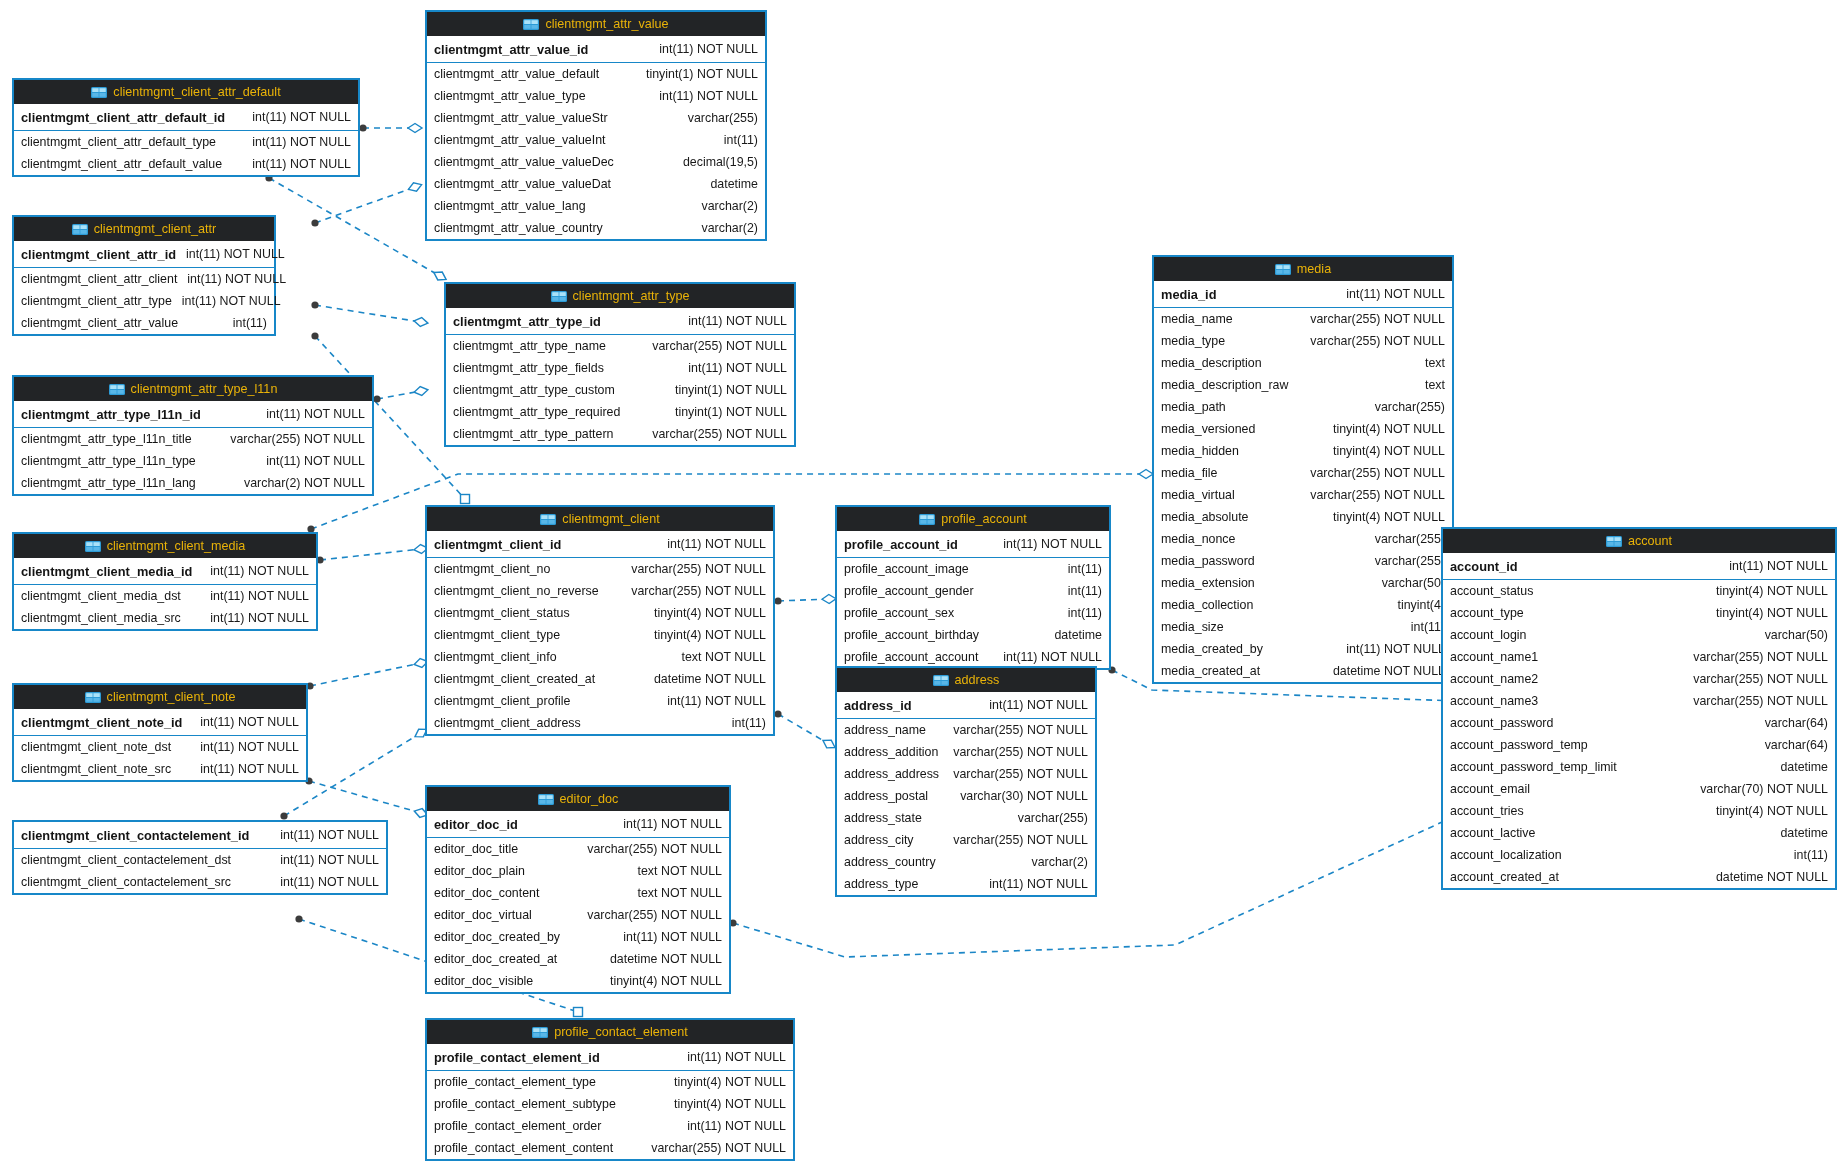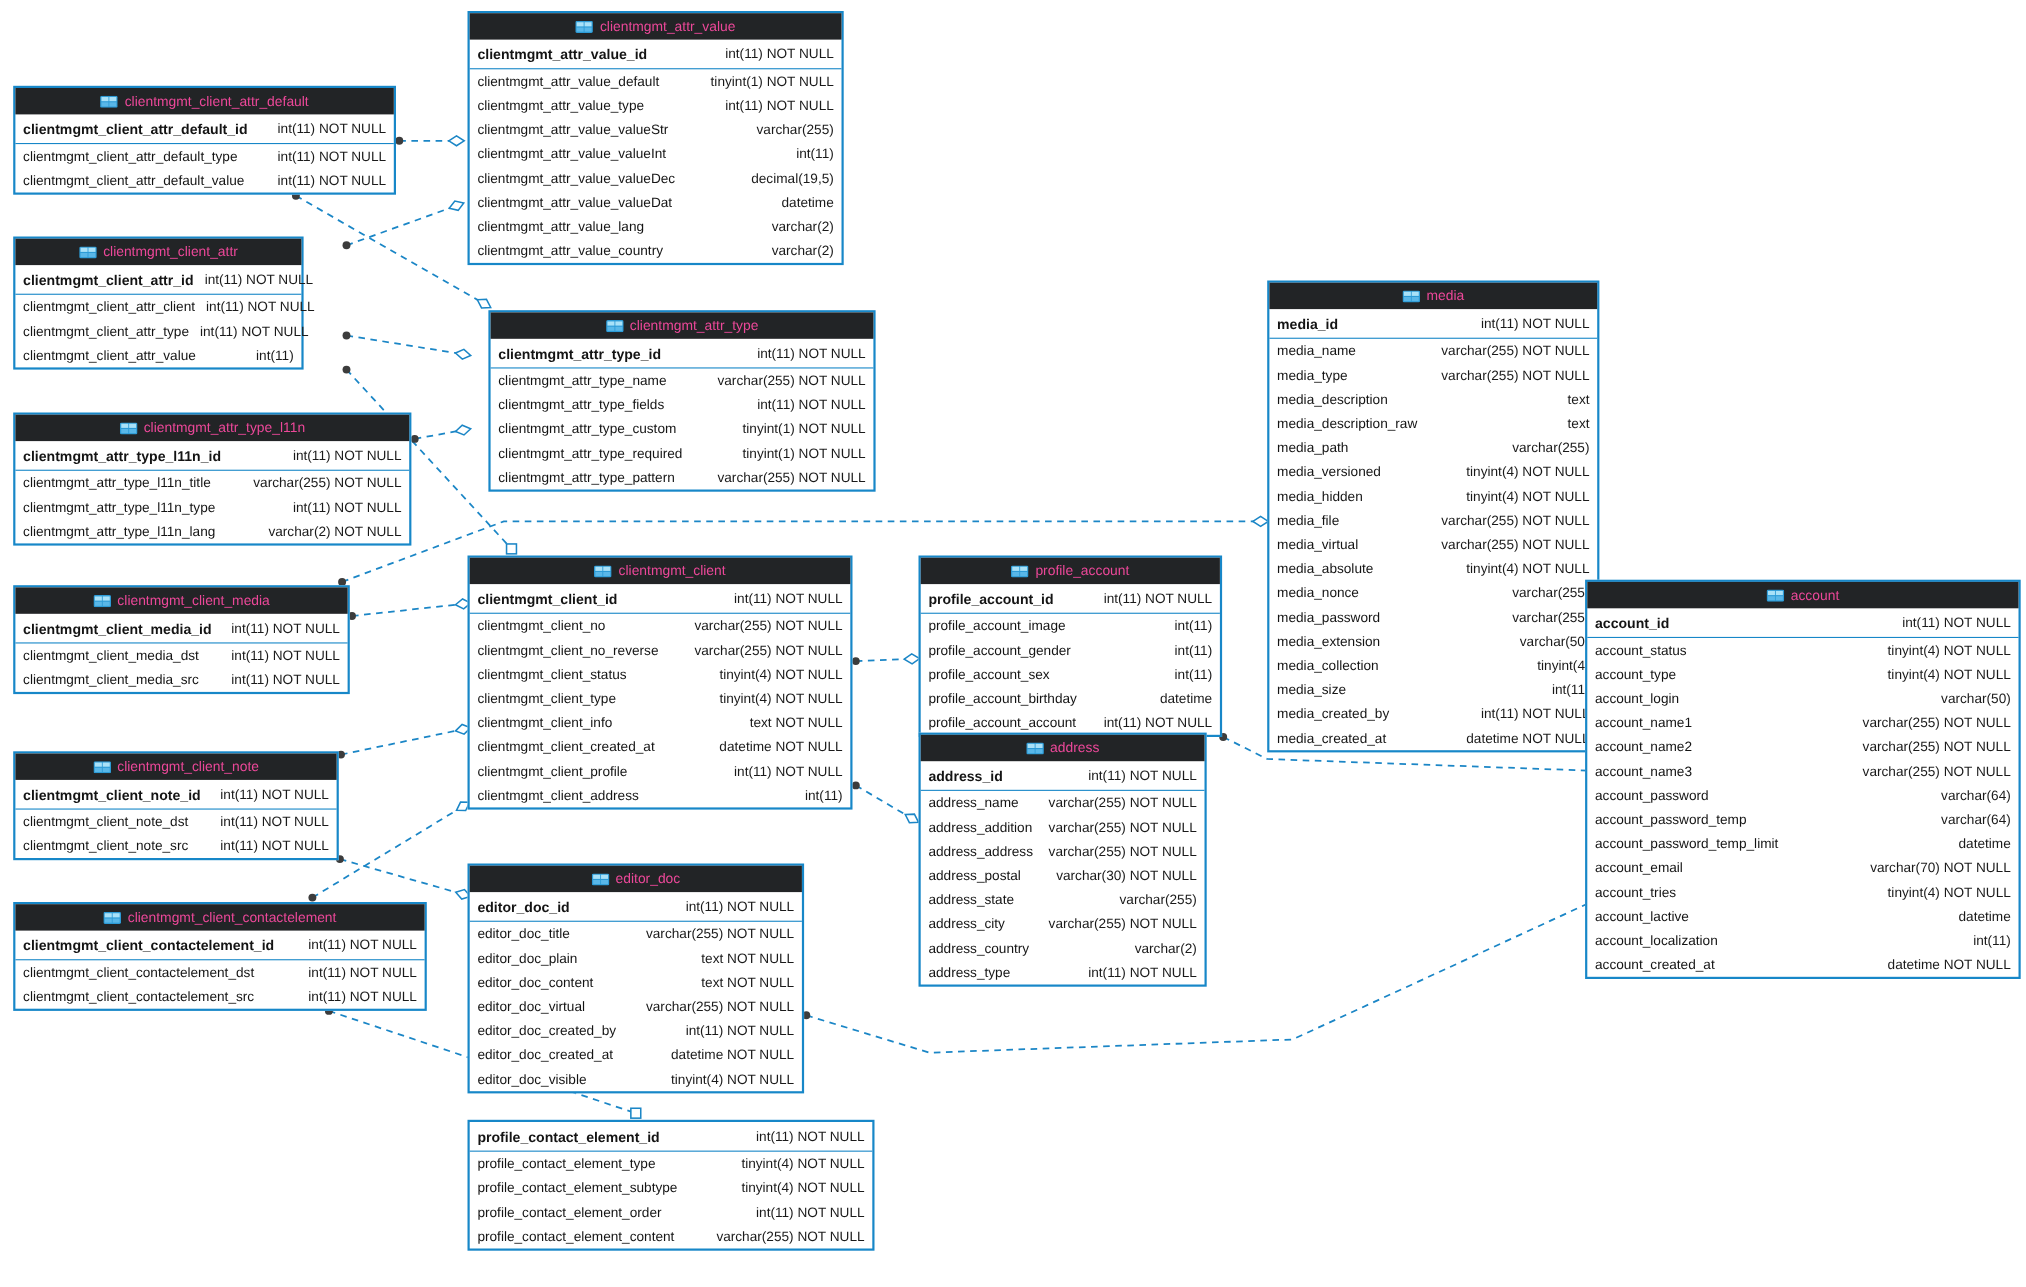--- a/index.html
+++ b/index.html
@@ -4,21 +4,21 @@
 <style>
   html,body{margin:0;padding:0;background:#fff;}
   #canvas{position:relative;width:1842px;height:1170px;background:#ffffff;overflow:hidden;
           font-family:"Liberation Sans","DejaVu Sans",sans-serif;}
   #rel-layer{position:absolute;left:0;top:0;width:1842px;height:1170px;}
   .rel{fill:none;stroke:#1b86c6;stroke-width:1.6;stroke-dasharray:6 5;}
   .dot{fill:#3c3c3c;}
   .marker{fill:#ffffff;stroke:#1b86c6;stroke-width:1.4;}
   .tbl{position:absolute;border:2px solid #1787c8;background:#fff;box-sizing:border-box;
        font-size:12.4px;color:#141414;}
-  .th{height:24px;background:#222426;color:#ec4899;display:flex;align-items:center;
+  .th{height:24px;background:#222426;color:#eab308;display:flex;align-items:center;
       justify-content:center;gap:6px;font-size:12.6px;}
   .th svg{flex:0 0 auto;}
   .prow{display:flex;justify-content:space-between;align-items:center;gap:10px;
         padding:0 7px;white-space:nowrap;}
   .pk{height:26px;border-bottom:1px solid #1787c8;}
   .pk .fname{font-weight:bold;font-size:12.8px;}
   .row{height:22px;}
   .ftype{text-align:right;color:#1a1a1a;}
 </style>
 </head>
@@ -249,30 +249,20 @@
       <div class="prow row">
         <span class="fname">clientmgmt_client_note_dst</span>
         <span class="ftype">int(11) NOT NULL</span>
       </div>
       <div class="prow row">
         <span class="fname">clientmgmt_client_note_src</span>
         <span class="ftype">int(11) NOT NULL</span>
       </div>
     </div>
     <div class="tbl" style="left: 12px; top: 820px; width: 376px;">
-      <div class="th">
-        <svg width="16" height="11" viewBox="0 0 16 11">
-          <rect x="0" y="0" width="16" height="11" rx="1.5" fill="#2d9bd6"></rect>
-          <rect x="1.2" y="1.2" width="6.4" height="3.8" fill="#a9e1f8"></rect>
-          <rect x="8.4" y="1.2" width="6.4" height="3.8" fill="#a9e1f8"></rect>
-          <rect x="1.2" y="6" width="6.4" height="3.8" fill="#59b7e8"></rect>
-          <rect x="8.4" y="6" width="6.4" height="3.8" fill="#59b7e8"></rect>
-        </svg>
-        <span>clientmgmt_client_contactelement</span>
-      </div>
       <div class="prow pk">
         <span class="fname">clientmgmt_client_contactelement_id</span>
         <span class="ftype">int(11) NOT NULL</span>
       </div>
       <div class="prow row">
         <span class="fname">clientmgmt_client_contactelement_dst</span>
         <span class="ftype">int(11) NOT NULL</span>
       </div>
       <div class="prow row">
         <span class="fname">clientmgmt_client_contactelement_src</span>
@@ -401,20 +391,30 @@
       <div class="prow row">
         <span class="fname">editor_doc_created_at</span>
         <span class="ftype">datetime NOT NULL</span>
       </div>
       <div class="prow row">
         <span class="fname">editor_doc_visible</span>
         <span class="ftype">tinyint(4) NOT NULL</span>
       </div>
     </div>
     <div class="tbl" style="left: 425px; top: 1018px; width: 370px;">
+      <div class="th">
+        <svg width="16" height="11" viewBox="0 0 16 11">
+          <rect x="0" y="0" width="16" height="11" rx="1.5" fill="#2d9bd6"></rect>
+          <rect x="1.2" y="1.2" width="6.4" height="3.8" fill="#a9e1f8"></rect>
+          <rect x="8.4" y="1.2" width="6.4" height="3.8" fill="#a9e1f8"></rect>
+          <rect x="1.2" y="6" width="6.4" height="3.8" fill="#59b7e8"></rect>
+          <rect x="8.4" y="6" width="6.4" height="3.8" fill="#59b7e8"></rect>
+        </svg>
+        <span>profile_contact_element</span>
+      </div>
       <div class="prow pk">
         <span class="fname">profile_contact_element_id</span>
         <span class="ftype">int(11) NOT NULL</span>
       </div>
       <div class="prow row">
         <span class="fname">profile_contact_element_type</span>
         <span class="ftype">tinyint(4) NOT NULL</span>
       </div>
       <div class="prow row">
         <span class="fname">profile_contact_element_subtype</span>

